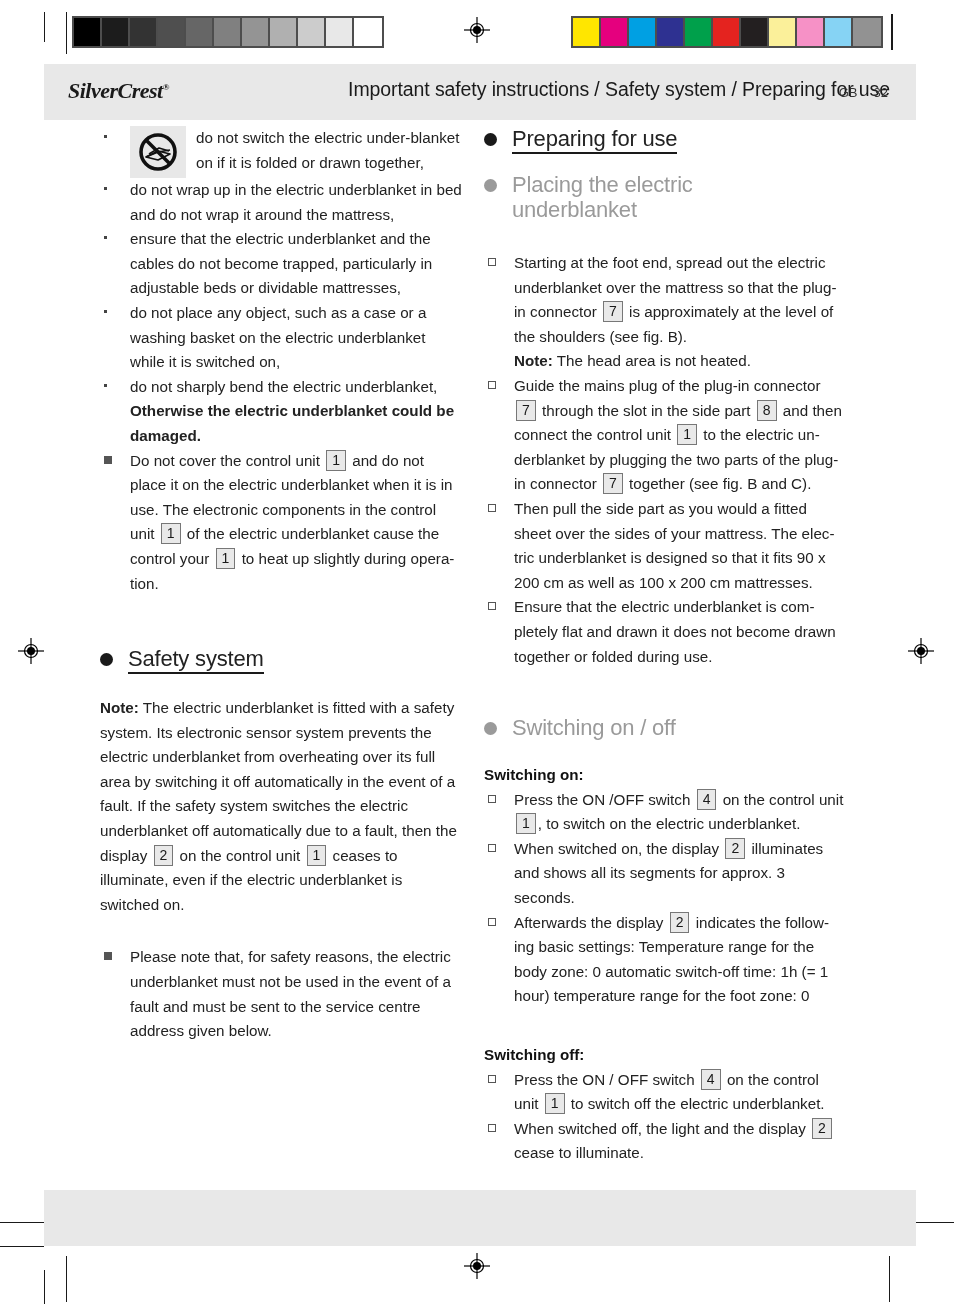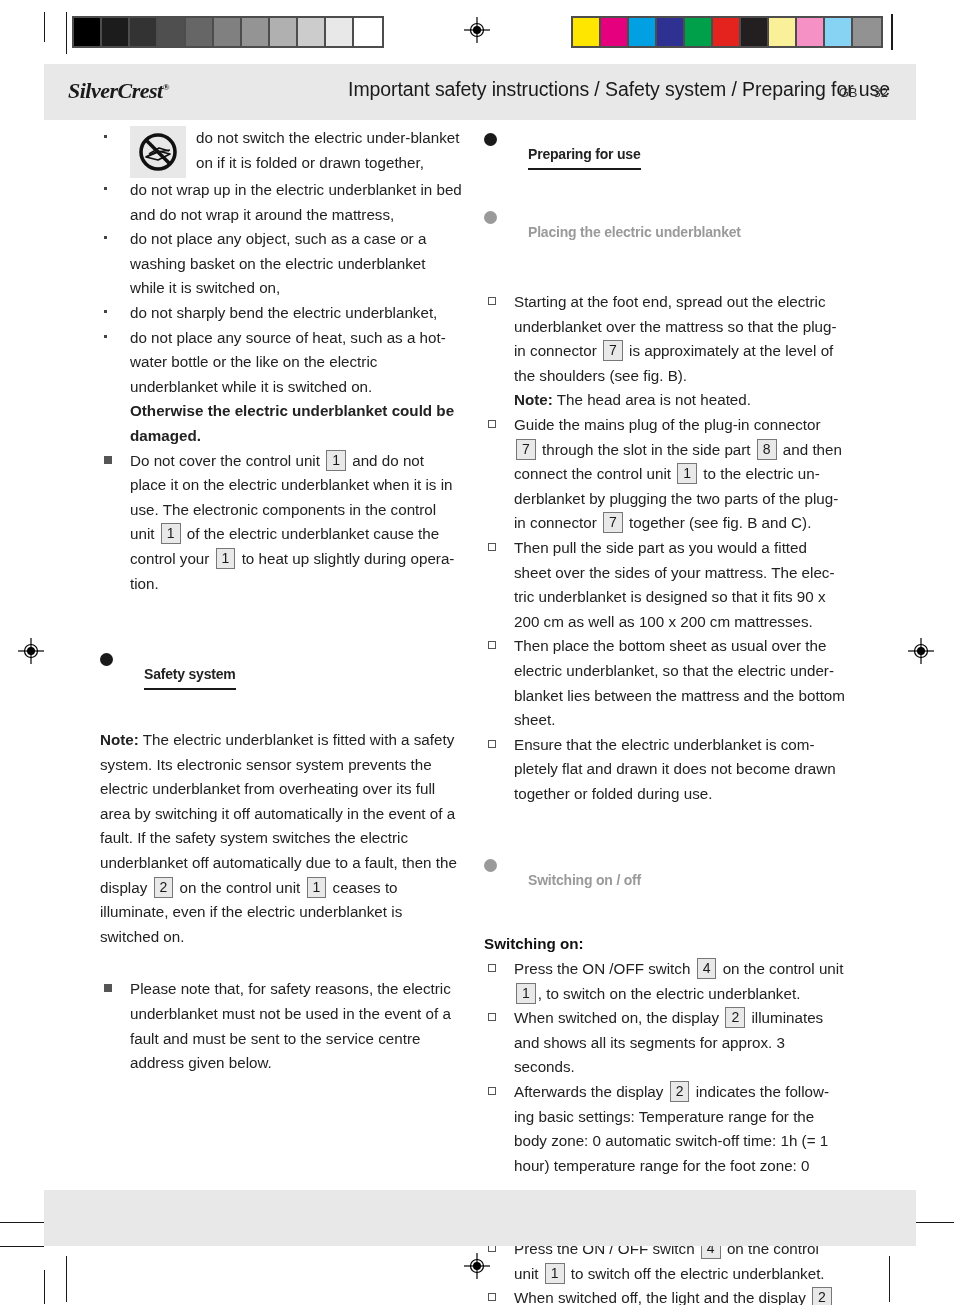--- a/index.html
+++ b/index.html
@@ -140,23 +140,23 @@
 
   
   .body-text {
     font-size: 15.2px;
     line-height: 24.6px;
     color: #222;
   }
   b, .bold { font-weight: bold; }
 
   h2.sec {
-    margin: 16px;
-    font-size: 14px;
-    font-weight: bold;
+    margin: 0;
+    font-size: 22px;
+    font-weight: normal;
     line-height: 25px;
     letter-spacing: -0.2px;
     display: inline-block;
     border-bottom: 2px solid #1a1a1a;
     padding-bottom: 1px;
   }
   h2.sec.gray {
     color: #9a9a9a;
     border-bottom: none;
   }
@@ -356,35 +356,35 @@
           </svg>
         </span>
         <span class="txt">do not switch the electric under-blanket on if it is folded or drawn together,</span>
       </div>
 
       <div class="li">
         <span class="mark dot-mid"><span class="mdot"></span></span>
         <span class="txt">do not wrap up in the electric underblanket in bed and do not wrap it around the mattress,</span>
       </div>
 
+      <div class="li">
+        <span class="mark dot-mid"><span class="mdot"></span></span>
+        <span class="txt">ensure that the electric underblanket and the cables do not become trapped, particularly in adjustable beds or dividable mattresses,</span>
+      </div>
 
       <div class="li">
         <span class="mark dot-mid"><span class="mdot"></span></span>
         <span class="txt">do not place any object, such as a case or a washing basket on the electric underblanket while it is switched on,</span>
       </div>
 
       <div class="li">
         <span class="mark dot-mid"><span class="mdot"></span></span>
         <span class="txt">do not sharply bend the electric underblanket,</span>
       </div>
 
-      <div class="li">
-        <span class="mark dot-mid"><span class="mdot"></span></span>
-        <span class="txt">do not place any source of heat, such as a hot-water bottle or the like on the electric underblanket while it is switched on.</span>
-      </div>
 
       <div style="padding-left:30px;font-weight:bold;">Otherwise the electric underblanket could be damaged.</div>
 
       <div class="li">
         <span class="mark"><span class="sq"></span></span>
         <span class="txt"><span>Do not cover the control unit</span> <span class="ref">1</span> <span>and do not place it on the electric underblanket when it is in use. The electronic components in the control unit</span> <span class="ref">1</span> <span>of the electric underblanket cause the control your</span> <span class="ref">1</span> <span>to heat up slightly during opera-tion.</span></span>
       </div>
 
       <div class="gap-28"></div>
       <div class="gap-22"></div>
@@ -431,24 +431,20 @@
       <div class="li">
         <span class="mark"><span class="hsq"></span></span>
         <span class="txt"><span>Guide the mains plug of the plug-in connector</span> <span class="ref">7</span> <span>through the slot in the side part</span> <span class="ref">8</span> <span>and then connect the control unit</span> <span class="ref">1</span> <span>to the electric un-derblanket by plugging the two parts of the plug-in connector</span> <span class="ref">7</span> <span>together (see fig. B and C).</span></span>
       </div>
 
       <div class="li">
         <span class="mark"><span class="hsq"></span></span>
         <span class="txt">Then pull the side part as you would a fitted sheet over the sides of your mattress. The elec-tric underblanket is designed so that it fits 90 x 200 cm as well as 100 x 200 cm mattresses.</span>
       </div>
 
-      <div class="li">
-        <span class="mark"><span class="hsq"></span></span>
-        <span class="txt">Then place the bottom sheet as usual over the electric underblanket, so that the electric under-blanket lies between the mattress and the bottom sheet.</span>
-      </div>
 
       <div class="li">
         <span class="mark"><span class="hsq"></span></span>
         <span class="txt">Ensure that the electric underblanket is com-pletely flat and drawn it does not become drawn together or folded during use.</span>
       </div>
 
       <div class="gap-28"></div>
       <div class="gap-18"></div>
 
       <div class="sec-row">

